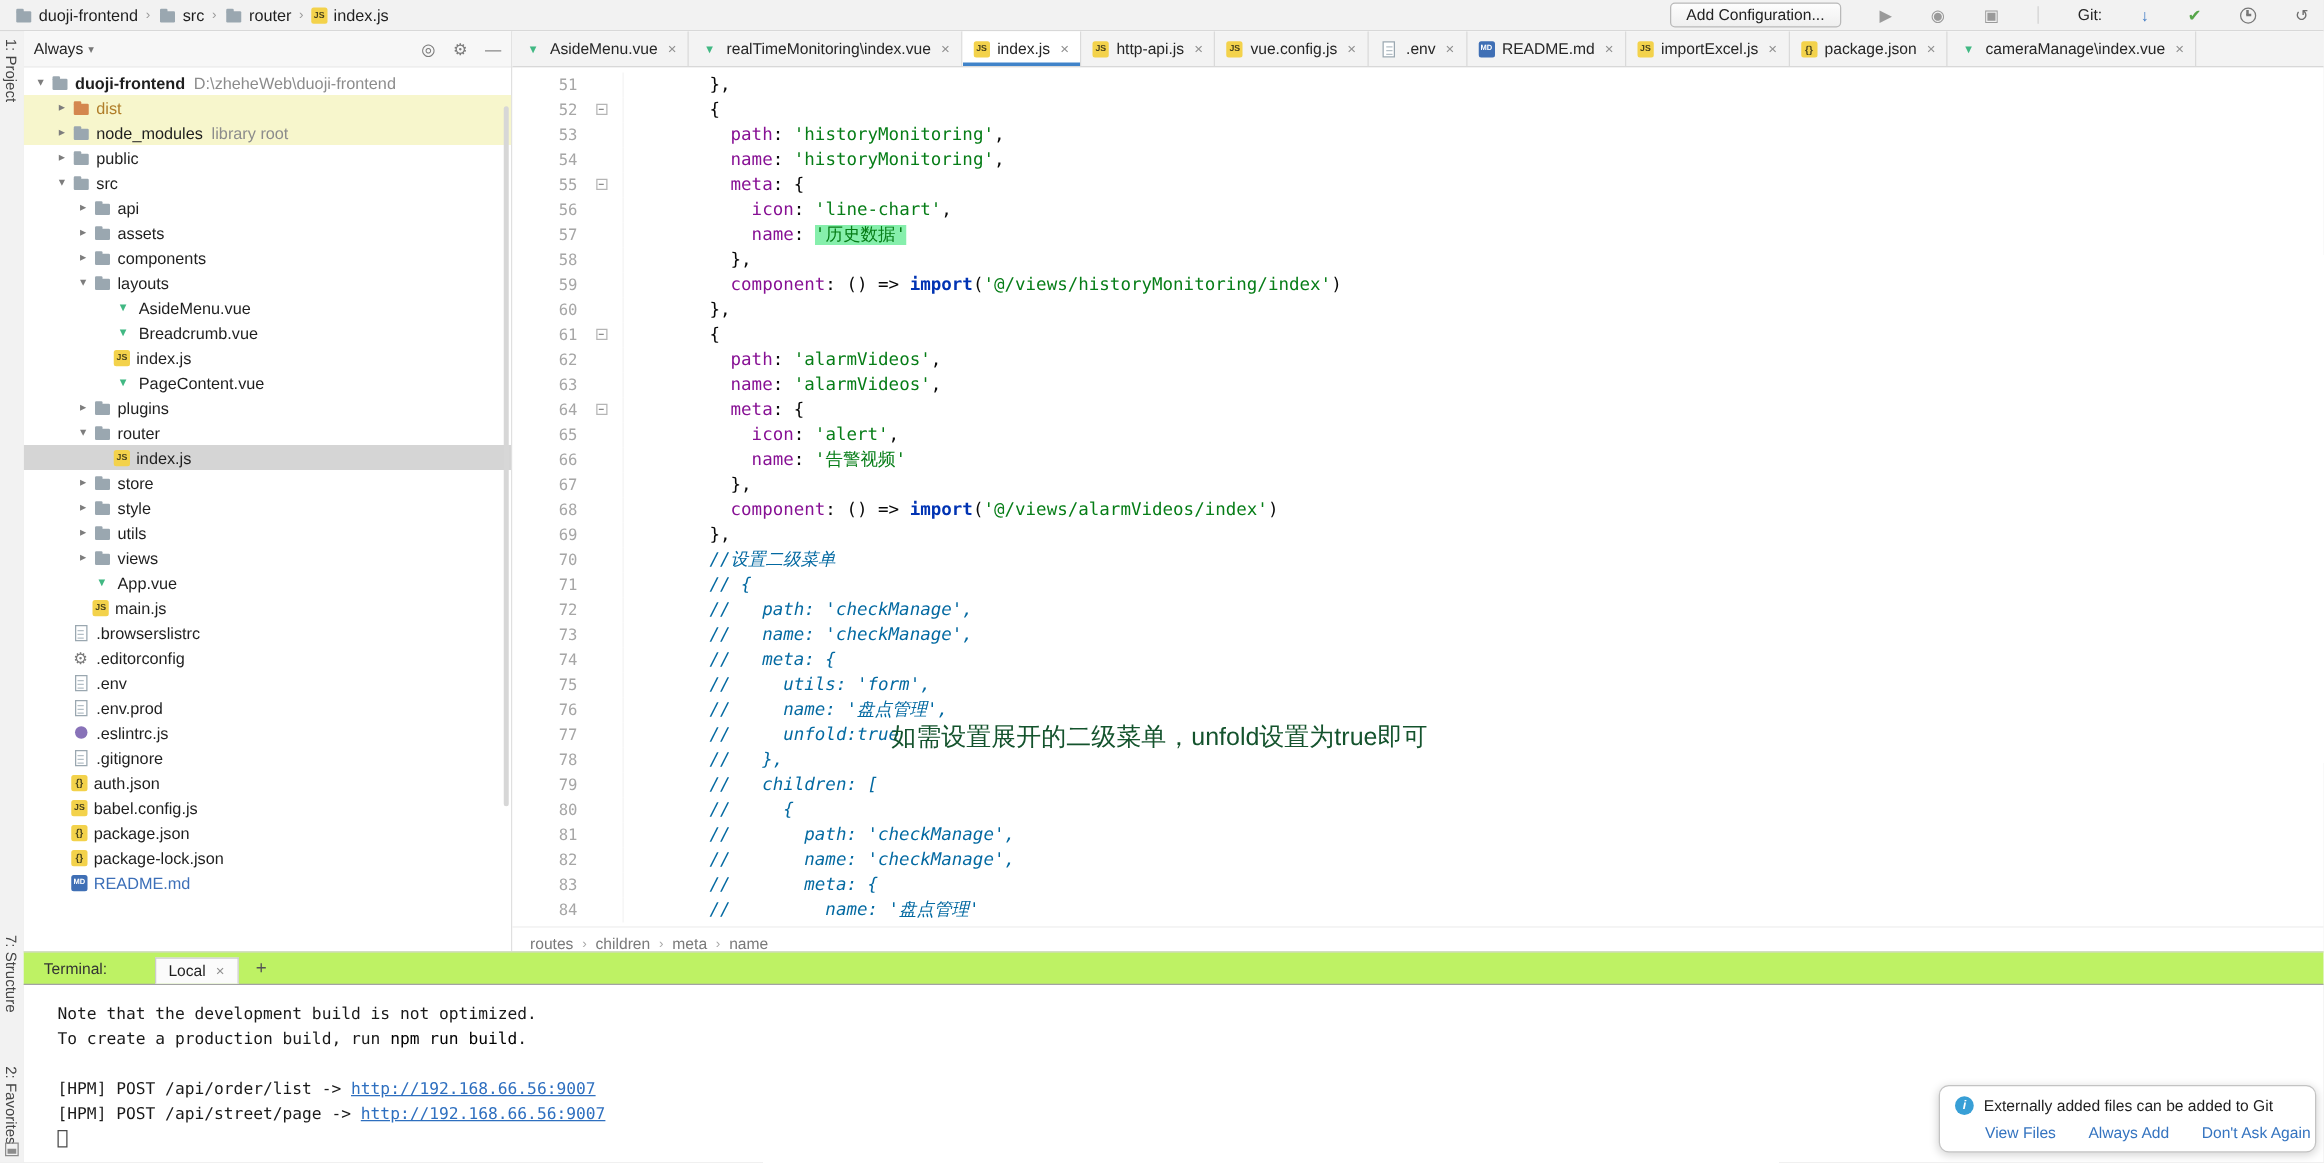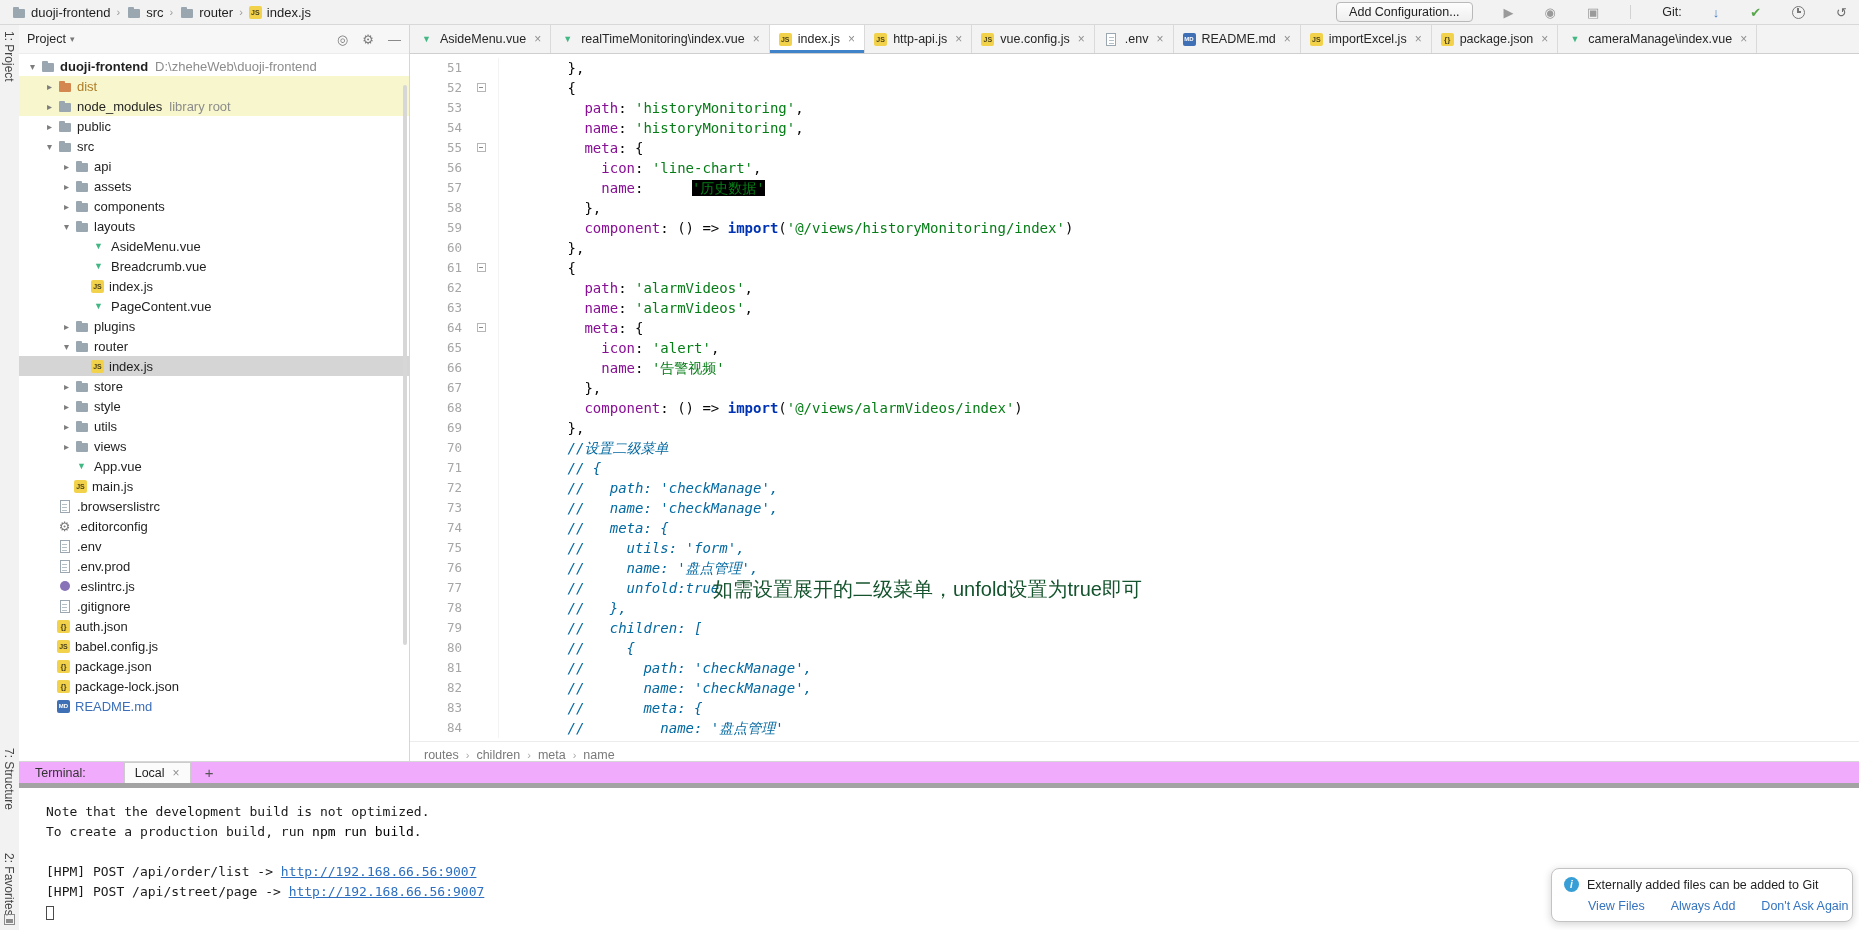--- a/index.html
+++ b/index.html
@@ -81,30 +81,30 @@
   .ln{width:52px;flex:none;text-align:right;color:#a6a6a6;font-size:12.5px;padding-right:6px;}
   .fold{width:30px;flex:none;position:relative;border-right:1px solid #f3f3f3;}
   .fold.has::before{content:"";position:absolute;left:9px;top:5px;width:9px;height:9px;border:1px solid #b5b5b5;background:#fff;box-sizing:border-box;}
   .fold.has::after{content:"";position:absolute;left:11px;top:9px;width:4px;height:1px;background:#8a8a8a;}
   .ct{padding-left:18px;}
   .tok-p{color:#080808;}
   .tok-k{color:#871094;}
   .tok-s{color:#067d17;}
   .tok-kw{color:#0033b3;font-weight:bold;}
   .tok-c{color:#0369a1;font-style:italic;}
-  .tok-shl{color:#067d17;background:#000000;margin-left:40px;}
+  .tok-shl{color:#067d17;background:#86efac;}
   .annotation{position:absolute;left:303px;top:551px;color:#14532d;font-size:20px;white-space:nowrap;
               font-family:"Liberation Sans",sans-serif;}
   .ed-crumbs{height:25px;border-top:1px solid #ececec;display:flex;align-items:center;gap:7px;
              padding-left:14px;color:#7a7a7a;font-size:12.5px;background:#fff;}
   .edc-sep{color:#a8a8a8;font-size:11px;}
 
   
   .terminal{position:absolute;left:19px;top:761px;right:0;bottom:0;background:#fff;}
-  .term-header{height:27px;background:#f0abfc;border-top:1px solid #d6d6d6;border-bottom:5px solid #a3a3a3;
+  .term-header{height:27px;background:#bef264;border-top:1px solid #d6d6d6;border-bottom:1px solid #a3a3a3;
                display:flex;align-items:center;box-sizing:border-box;}
   .term-label{margin-left:16px;color:#333;font-size:12.5px;}
   .term-tab{margin-left:38px;display:inline-flex;align-items:center;gap:8px;background:#fbfbfb;
             border:1px solid #cccccc;border-bottom:none;padding:3px 10px;font-size:12.5px;align-self:flex-end;}
   .tclose{color:#8f8f8f;font-size:12px;}
   .term-plus{margin-left:14px;color:#555;font-size:15px;}
   .term-body{padding:14px 0 0 27px;font-family:"DejaVu Sans Mono",monospace;font-size:13px;color:#1a1a1a;}
   .t-line{height:20px;line-height:20px;white-space:pre;}
   .t-cmd{color:#000000;}
   .t-link{color:#2e6fbf;text-decoration:underline;cursor:pointer;}
@@ -168,21 +168,21 @@
 
   <div class="stripe">
     <span class="stripe-label" style="top:6px">1: Project</span>
     <span class="stripe-label" style="top:723px">7: Structure</span>
     <span class="stripe-label" style="top:828px">2: Favorites</span>
     <span class="corner-ic"></span>
   </div>
 
   <div class="project-panel">
     <div class="panel-header">
-      <span class="ph-title">Project</span>
+      <span class="ph-title">Always</span>
       <span class="ph-caret">▾</span>
       <span class="ph-icons">
         <span>◎</span>
         <span>⚙</span>
         <span>—</span>
       </span>
     </div>
     <div id="tree">
         <div class="trow" style="padding-left: 6px;">
           <span class="chev">▾</span>

